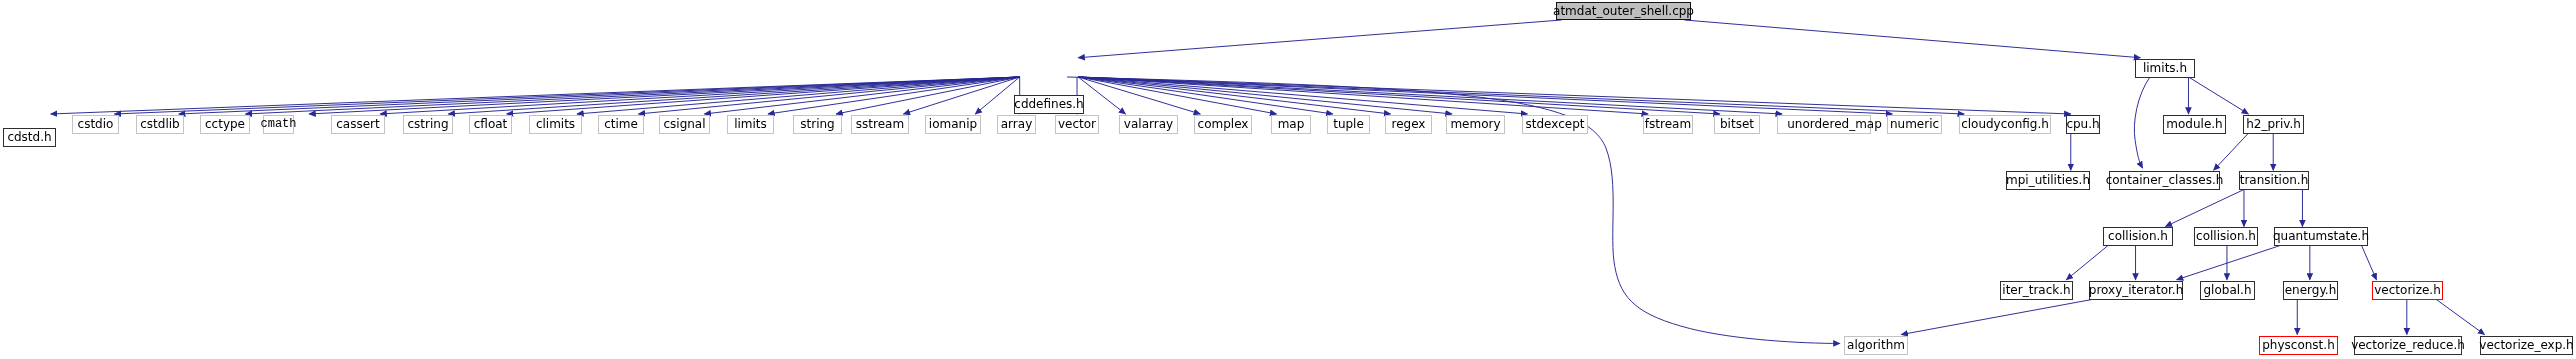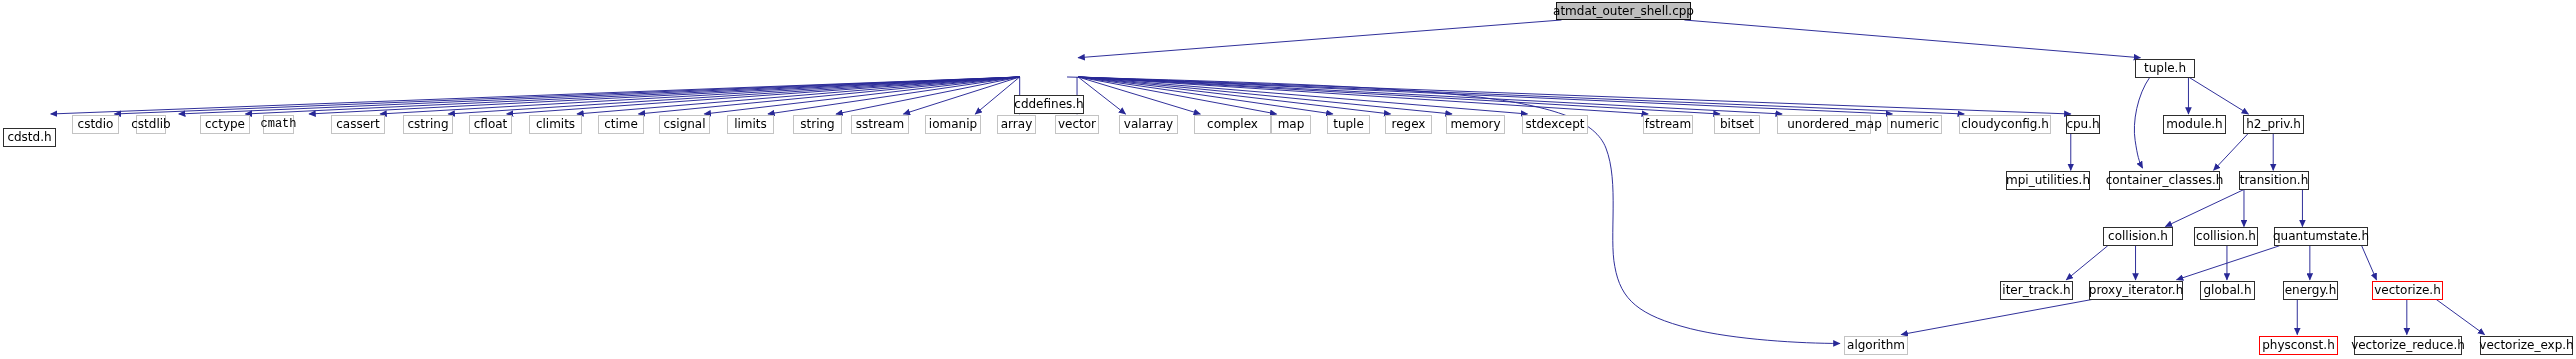--- a/index.html
+++ b/index.html
@@ -75,40 +75,40 @@
         <path d="M 3189 332 L 3209 378" fill="none" stroke="#282896" stroke-width="1.3" marker-end="url(#arrow)"></path>
         <path d="M 3102 404 L 3102 452" fill="none" stroke="#282896" stroke-width="1.3" marker-end="url(#arrow)"></path>
         <path d="M 3250 404 L 3250 452" fill="none" stroke="#282896" stroke-width="1.3" marker-end="url(#arrow)"></path>
         <path d="M 3289 404 L 3355 452" fill="none" stroke="#282896" stroke-width="1.3" marker-end="url(#arrow)"></path>
         <path d="M 2828 404 L 2567 452" fill="none" stroke="#282896" stroke-width="1.3" marker-end="url(#arrow)"></path>
       </g>
   </svg>
   <div id="nodes">
       <div class="node root" style="left: 1556px; top: 2.2px; width: 135px; height: 18px;">atmdat_outer_shell.cpp</div>
       <div class="node doc" style="left: 1014px; top: 59px; width: 70px; height: 18.5px; margin-top: 36px;">cddefines.h</div>
-      <div class="node doc" style="left: 2135px; top: 59px; width: 60px; height: 18.5px;">tuple.h</div>
+      <div class="node doc" style="left: 2135px; top: 59px; width: 60px; height: 18.5px;">limits.h</div>
       <div class="node doc" style="left: 3px; top: 128px; width: 53px; height: 18.5px;">cdstd.h</div>
       <div class="node sys" style="left: 72px; top: 115px; width: 47px; height: 18.5px;">cstdio</div>
-      <div class="node sys" style="left: 136px; top: 115px; width: 30px; height: 18.5px;">cstdlib</div>
+      <div class="node sys" style="left: 136px; top: 115px; width: 48px; height: 18.5px;">cstdlib</div>
       <div class="node sys" style="left: 200px; top: 115px; width: 50px; height: 18.5px;">cctype</div>
       <div class="node sys" style="left: 263px; top: 115px; width: 31px; height: 18.5px; font-family: Liberation Mono, monospace;">cmath</div>
       <div class="node sys" style="left: 331px; top: 115px; width: 54px; height: 18.5px;">cassert</div>
       <div class="node sys" style="left: 403px; top: 115px; width: 50px; height: 18.5px;">cstring</div>
       <div class="node sys" style="left: 469px; top: 115px; width: 43px; height: 18.5px;">cfloat</div>
       <div class="node sys" style="left: 529px; top: 115px; width: 53px; height: 18.5px;">climits</div>
       <div class="node sys" style="left: 598px; top: 115px; width: 46px; height: 18.5px;">ctime</div>
       <div class="node sys" style="left: 659px; top: 115px; width: 51px; height: 18.5px;">csignal</div>
       <div class="node sys" style="left: 727px; top: 115px; width: 47px; height: 18.5px;">limits</div>
       <div class="node sys" style="left: 793px; top: 115px; width: 49px; height: 18.5px;">string</div>
       <div class="node sys" style="left: 851px; top: 115px; width: 58px; height: 18.5px;">sstream</div>
       <div class="node sys" style="left: 925px; top: 115px; width: 56px; height: 18.5px;">iomanip</div>
       <div class="node sys" style="left: 997px; top: 115px; width: 39px; height: 18.5px;">array</div>
       <div class="node sys" style="left: 1055px; top: 115px; width: 44px; height: 18.5px;">vector</div>
       <div class="node sys" style="left: 1119px; top: 115px; width: 59px; height: 18.5px;">valarray</div>
-      <div class="node sys" style="left: 1194px; top: 115px; width: 77px; height: 18.5px;">complex</div>
+      <div class="node sys" style="left: 1194px; top: 115px; width: 58px; height: 18.5px;">complex</div>
       <div class="node sys" style="left: 1271px; top: 115px; width: 40px; height: 18.5px;">map</div>
       <div class="node sys" style="left: 1327px; top: 115px; width: 43px; height: 18.5px;">tuple</div>
       <div class="node sys" style="left: 1385px; top: 115px; width: 47px; height: 18.5px;">regex</div>
       <div class="node sys" style="left: 1446px; top: 115px; width: 59px; height: 18.5px;">memory</div>
       <div class="node sys" style="left: 1522px; top: 115px; width: 66px; height: 18.5px;">stdexcept</div>
       <div class="node sys" style="left: 1643px; top: 115px; width: 50px; height: 18.5px;">fstream</div>
       <div class="node sys" style="left: 1714px; top: 115px; width: 46px; height: 18.5px;">bitset</div>
       <div class="node sys" style="left: 1777px; top: 115px; width: 94px; height: 18.5px; padding-left: 21px;">unordered_map</div>
       <div class="node sys" style="left: 1887px; top: 115px; width: 55px; height: 18.5px;">numeric</div>
       <div class="node sys" style="left: 1959px; top: 115px; width: 92px; height: 18.5px;">cloudyconfig.h</div>

